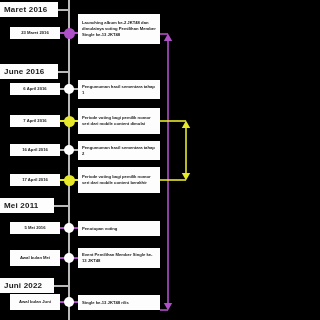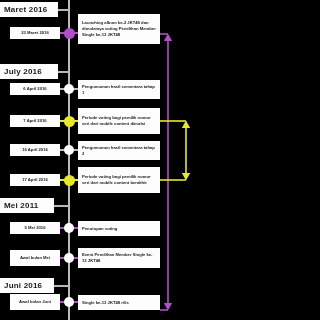--- a/index.html
+++ b/index.html
@@ -55,29 +55,29 @@
 <div id="stage">
 
   <div class="spine"></div>
 
   <div id="months">
       <div class="month" style="top: 2px; width: 62px;">
         <span>Maret 2016</span>
       </div>
       <div class="month-stem" style="left: 58px; top: 9px; width: 11px; background: rgb(185, 185, 185);"></div>
       <div class="month" style="top: 64px; width: 62px;">
-        <span>July 2016</span>
+        <span>June 2016</span>
       </div>
       <div class="month-stem" style="left: 58px; top: 71px; width: 11px; background: rgb(185, 185, 185);"></div>
       <div class="month" style="top: 198px; width: 58px;">
         <span>Mei 2011</span>
       </div>
       <div class="month-stem" style="left: 54px; top: 205px; width: 15px; background: rgb(185, 185, 185);"></div>
       <div class="month" style="top: 278px; width: 58px;">
-        <span>Juni 2016</span>
+        <span>Juni 2022</span>
       </div>
       <div class="month-stem" style="left: 54px; top: 285px; width: 15px; background: rgb(185, 185, 185);"></div>
     </div>
 
   <div id="events">
       <div class="stub" style="left: 60px; top: 32.3px; width: 9px; background: rgb(176, 80, 200);"></div>
       <div class="stub" style="left: 69px; top: 32.3px; width: 9px; background: rgb(176, 80, 200);"></div>
       <div class="datechip" style="left: 10px; width: 50px; top: 27px; height: 12px;">
         <span>23 Maret 2016</span>
       </div>

